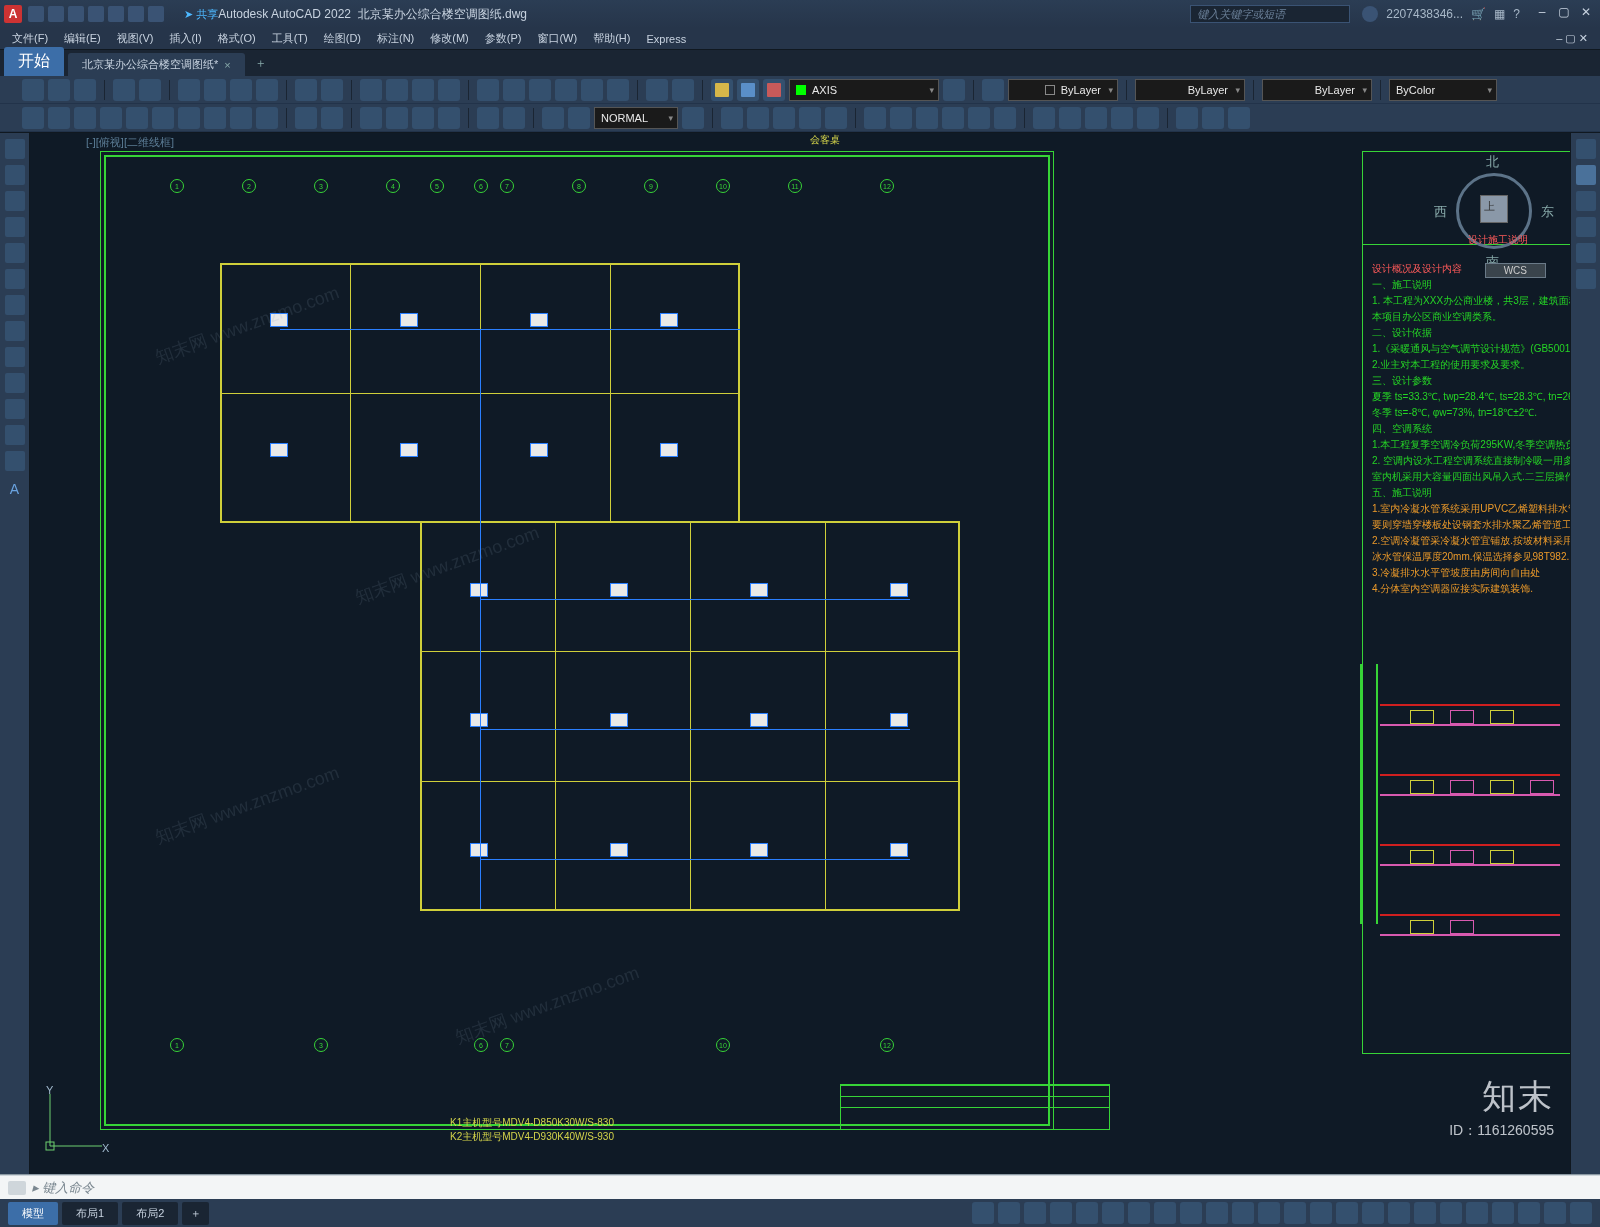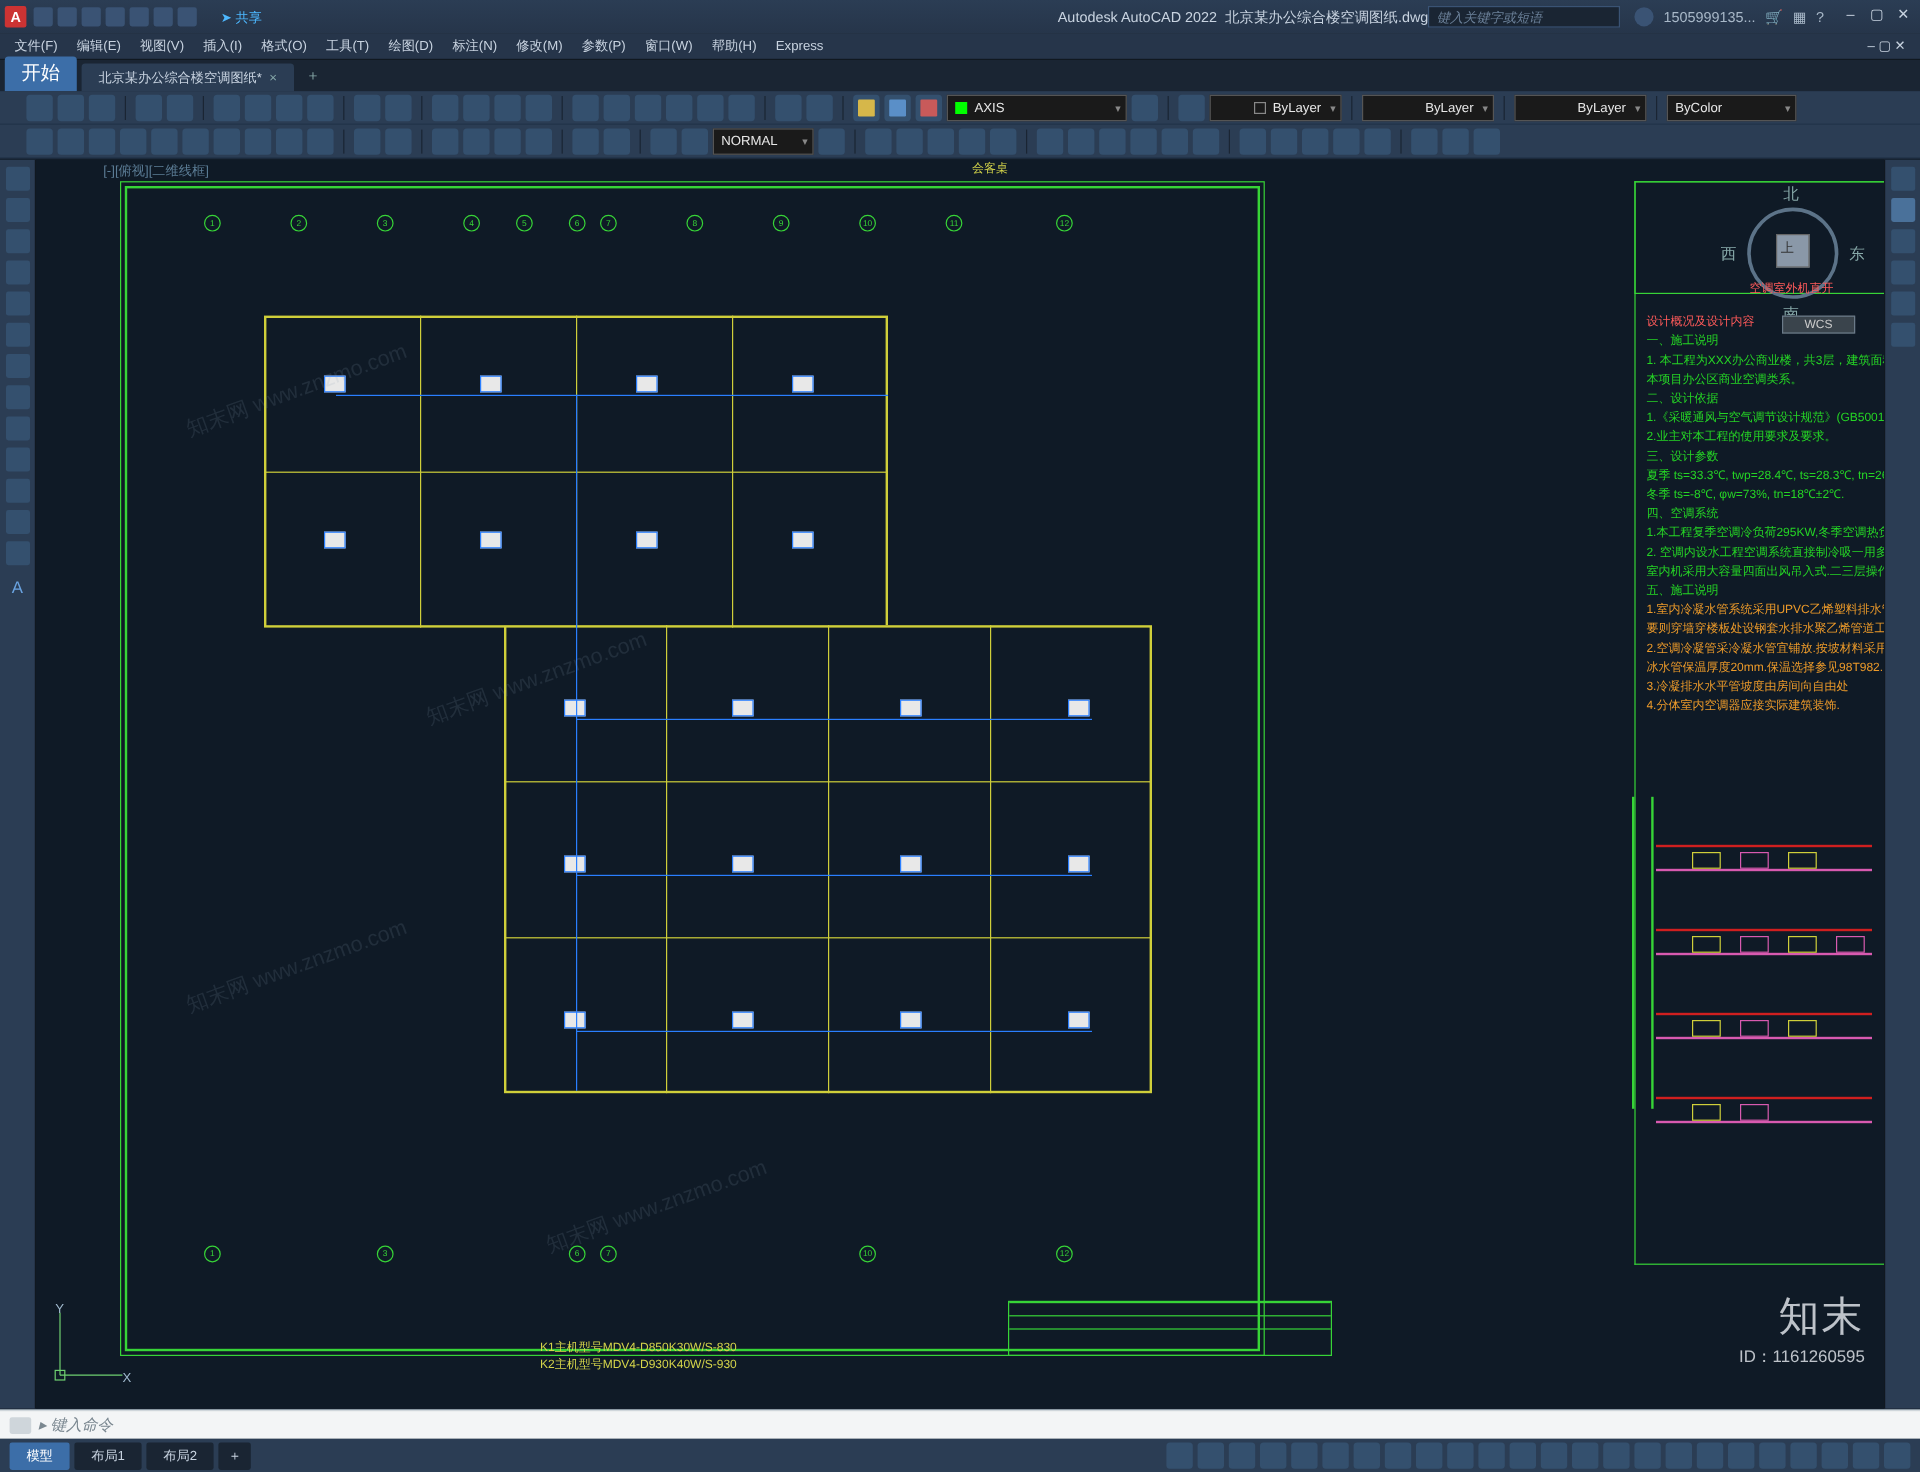--- a/index.html
+++ b/index.html
@@ -5,21 +5,21 @@
   * { margin:0; padding:0; box-sizing:border-box; user-select:none; }
   html,body { width:1600px; height:1227px; background:#1e2a3a; font-family:"Segoe UI","Microsoft YaHei",sans-serif; font-size:12px; color:#d9e2ec; overflow:hidden; }
   body { display:flex; flex-direction:column; }
 
   
   .titlebar { height:28px; background:linear-gradient(#2b3d54,#26354a); display:flex; align-items:center; padding:0 4px; }
   .titlebar .logo { width:18px; height:18px; background:#c33; border-radius:2px; display:flex; align-items:center; justify-content:center; font-weight:bold; color:#fff; font-size:12px; margin-right:6px; }
   .qat { display:flex; gap:4px; }
   .qat .ico { width:16px; height:16px; background:#3a5374; border-radius:2px; }
   .share { color:#4db8ff; margin-left:20px; font-size:11px; display:flex; align-items:center; gap:3px; }
-  .title-center { flex:1; text-align:right; color:#c8d3e0; font-size:12px; }
+  .title-center { flex:1; text-align:left; color:#c8d3e0; font-size:12px; }
   .search-top { width:160px; height:18px; background:#1a2533; border:1px solid #3a5374; font-style:italic; color:#6b8099; font-size:11px; padding:0 6px; display:flex; align-items:center; }
   .user { display:flex; align-items:center; gap:8px; margin:0 12px; color:#a8b8c8; }
   .user .ico { width:16px; height:16px; background:#3a5374; border-radius:50%; }
   .winctl { display:flex; gap:2px; }
   .winctl div { width:20px; height:18px; color:#c8d3e0; text-align:center; font-size:12px; cursor:pointer; }
 
   .menubar { height:22px; background:#26354a; display:flex; align-items:center; padding:0 6px; gap:4px; border-bottom:1px solid #101820; }
   .menubar span { padding:2px 6px; font-size:11px; color:#c8d3e0; cursor:pointer; }
   .menubar .mr { margin-left:auto; }
 
@@ -130,21 +130,21 @@
   <div class="share">
     <span>➤</span>
     <span>共享</span>
   </div>
   <div class="title-center">
     <span>Autodesk AutoCAD 2022</span>&nbsp;&nbsp;<span>北京某办公综合楼空调图纸.dwg</span>
   </div>
   <div class="search-top">键入关键字或短语</div>
   <div class="user">
     <div class="ico"></div>
-    <span>1505999135...</span>
+    <span>2207438346...</span>
     <span>🛒</span>
     <span>▦</span>
     <span>?</span>
   </div>
   <div class="winctl">
     <div>–</div>
     <div>▢</div>
     <div>✕</div>
   </div>
 </div>
@@ -443,21 +443,21 @@
 
     <div class="compass">
       <div class="ring"></div>
       <div class="cube"></div>
       <span style="top:8px;left:52px">北</span>
       <span style="top:58px;left:0">西</span>
       <span style="top:58px;right:0">东</span>
       <span style="top:108px;left:52px">南</span>
       <span style="top:54px;left:50px;color:#333;font-size:11px">上</span>
     </div>
-    <div class="label-mini">空调室外机直开</div>
+    <div class="label-mini">设计施工说明</div>
     <div class="wcstag">WCS</div>
 
     <svg class="ucs" width="70" height="70">
       <line x1="8" y1="60" x2="8" y2="8"></line>
         <text x="4" y="8" fill="#9fb8cc" font-size="11">Y</text>
       <line x1="8" y1="60" x2="60" y2="60"></line>
         <text x="60" y="66" fill="#9fb8cc" font-size="11">X</text>
       <rect x="4" y="56" width="8" height="8" fill="none" stroke="#6fd070"></rect>
     </svg>
 

